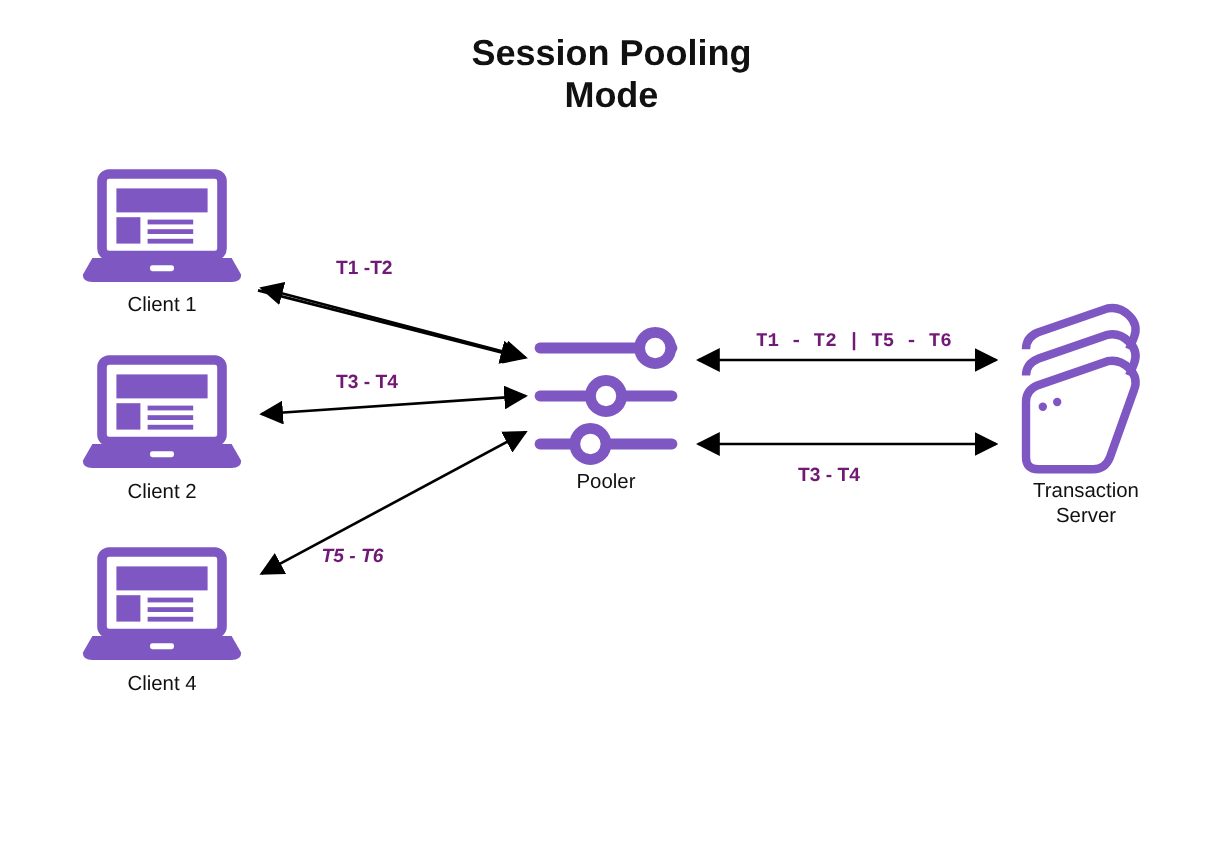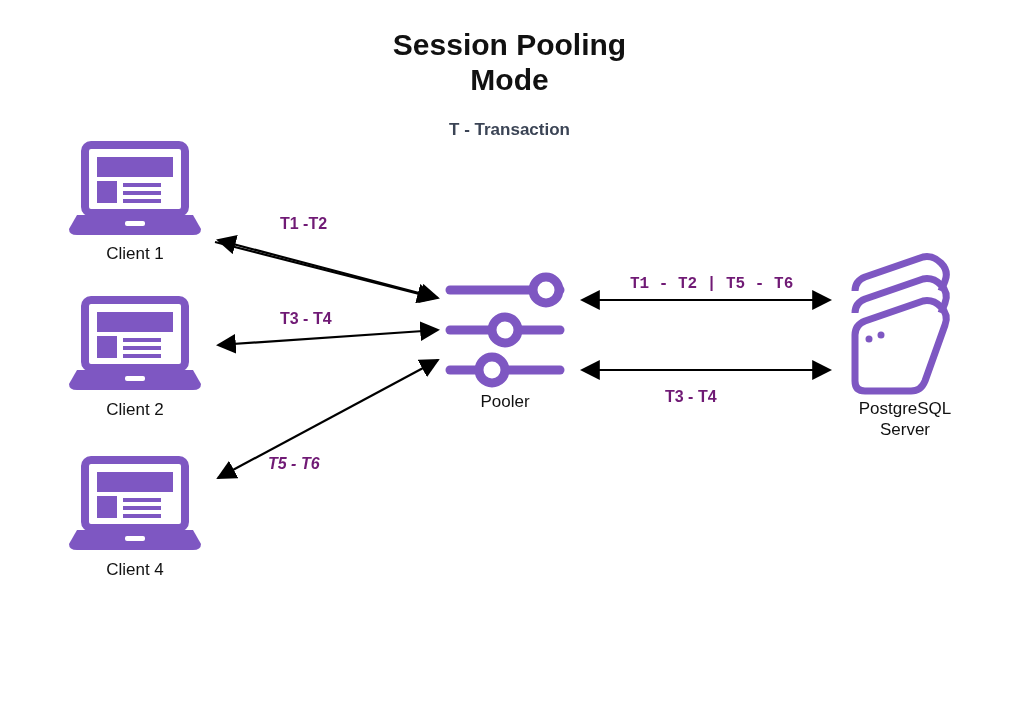--- a/index.html
+++ b/index.html
@@ -59,21 +59,20 @@
 </head>
 <body>
 
 <div class="canvas">
 
   <div class="title" style="top:28px;">
     <span>Session Pooling</span><br>
     <span>Mode</span>
   </div>
 
-  <div class="subtitle" style="top:120px;">T - Transaction</div>
 
   <svg class="diagram">
     <defs>
       <marker id="arrowR" viewBox="0 0 10 10" refX="9" refY="5" markerWidth="9" markerHeight="9" orient="auto-start-reverse">
         <path d="M 0 0 L 10 5 L 0 10 z" fill="#000"></path>
       </marker>
       <marker id="arrowL" viewBox="0 0 10 10" refX="1" refY="5" markerWidth="9" markerHeight="9" orient="auto">
         <path d="M 10 0 L 0 5 L 10 10 z" fill="#000"></path>
       </marker>
     </defs>
@@ -139,21 +138,21 @@
       <line x1="582" y1="300" x2="830" y2="300" marker-start="url(#arrowL)" marker-end="url(#arrowR)"></line>
       <line x1="582" y1="370" x2="830" y2="370" marker-start="url(#arrowL)" marker-end="url(#arrowR)"></line>
     </g>
   </svg>
 
   <div class="node-label" style="left:75px; top:244px; width:120px;">Client 1</div>
   <div class="node-label" style="left:75px; top:400px; width:120px;">Client 2</div>
   <div class="node-label" style="left:75px; top:560px; width:120px;">Client 4</div>
   <div class="node-label" style="left:450px; top:392px; width:110px;">Pooler</div>
   <div class="node-label" style="left:830px; top:398px; width:150px; line-height:1.25;">
-    <span>PostgreSQL</span><br>
+    <span>Transaction</span><br>
     <span>Server</span>
   </div>
 
   <div class="edge-label" style="left:280px; top:215px;">T1 -T2</div>
   <div class="edge-label" style="left:280px; top:310px;">T3 - T4</div>
   <div class="edge-label" style="left:268px; top:455px;font-style:italic;">T5 - T6</div>
   <div class="edge-label" style="left:630px; top:275px;font-family:Liberation Mono, monospace;">T1 - T2 | T5 - T6</div>
   <div class="edge-label" style="left:665px; top:388px;">T3 - T4</div>
 
 </div>

